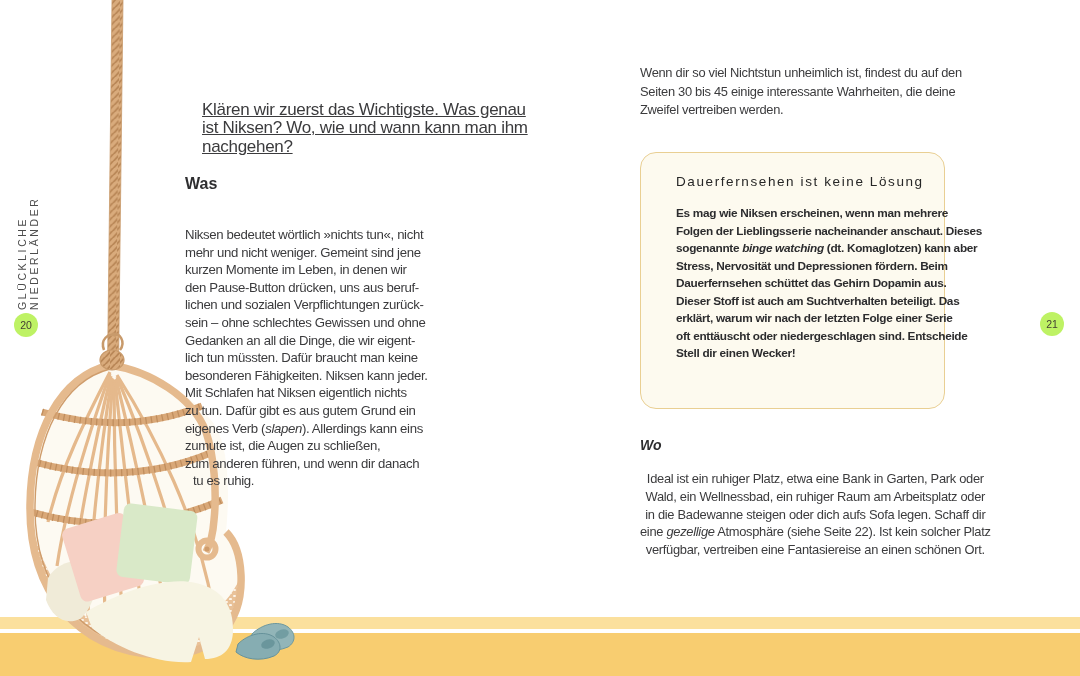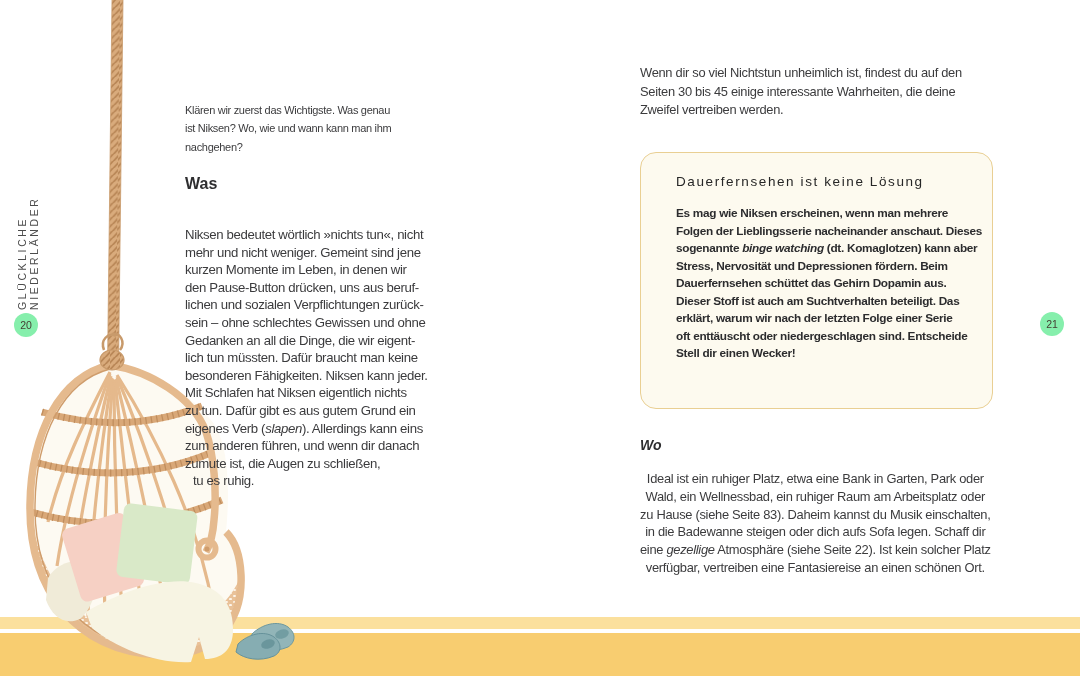--- a/index.html
+++ b/index.html
@@ -11,37 +11,37 @@
   
   .band-light{position:absolute;left:0;top:617px;width:1080px;height:12px;background:#fbe09d;}
   .band-main{position:absolute;left:0;top:633px;width:1080px;height:43px;background:#f8cd70;}
 
   
   .illus{position:absolute;left:0;top:0;}
 
   
   .spine{position:absolute;left:16px;top:110px;height:200px;writing-mode:vertical-rl;
          transform:rotate(180deg);font-size:10.5px;letter-spacing:2.6px;color:#4c4c4c;}
-  .badge{position:absolute;width:24px;height:24px;border-radius:50%;background:#86efac;
+  .badge{position:absolute;width:24px;height:24px;border-radius:50%;background:#bef264;
          color:#454034;font-size:10.5px;display:flex;align-items:center;justify-content:center;}
   .badge-left{left:14px;top:313px;}
   .badge-right{left:1040px;top:312px;}
 
   
   .lp-title{position:absolute;left:184px;top:58px;font-size:23px;letter-spacing:2.5px;
             color:#303336;font-weight:400;white-space:pre;}
-  .lp-intro{position:absolute;left:185px;top:101px;font-size:11px;line-height:18.4px;letter-spacing:-0.3px;}
+  .lp-intro{position:absolute;left:202px;top:101px;font-size:17px;line-height:18.4px;letter-spacing:-0.3px;text-decoration:underline;}
   .lp-heading{position:absolute;left:185px;top:175px;font-size:16px;font-weight:bold;color:#2e2e30;}
   .lp-body{position:absolute;left:185px;top:226px;font-size:13.2px;line-height:17.6px;letter-spacing:-0.35px;}
   .lp-body .tline:nth-child(15){padding-left:8px;}
   .lp-body .tline:nth-child(16){padding-left:33px;}
 
   
   .rp-intro{position:absolute;left:640px;top:64px;font-size:12.9px;line-height:18.6px;letter-spacing:-0.3px;}
-  .infobox{position:absolute;left:640px;top:152px;width:353px;height:257px;box-sizing:border-box;
+  .infobox{position:absolute;left:640px;top:152px;width:305px;height:257px;box-sizing:border-box;
            border:1.5px solid #e9cf93;border-radius:16px;background:#fdfaef;}
   .box-title{position:absolute;left:35px;top:21px;font-size:13.5px;letter-spacing:1.6px;color:#262626;}
   .box-body{position:absolute;left:35px;top:52px;font-size:11.8px;line-height:17.5px;
             font-weight:bold;letter-spacing:-0.3px;color:#2c2c2e;}
   .rp-heading{position:absolute;left:640px;top:437px;font-size:14px;font-weight:bold;color:#2e2e30;font-style:italic;}
   .rp-body{position:absolute;left:640px;top:470px;font-size:12.9px;line-height:17.8px;letter-spacing:-0.3px;text-align:center;}
 </style>
 </head>
 <body>
 
@@ -139,22 +139,22 @@
       <div class="tline">kurzen Momente im Leben, in denen wir</div>
       <div class="tline">den Pause-Button drücken, uns aus beruf-</div>
       <div class="tline">lichen und sozialen Verpflichtungen zurück-</div>
       <div class="tline">sein – ohne schlechtes Gewissen und ohne</div>
       <div class="tline">Gedanken an all die Dinge, die wir eigent-</div>
       <div class="tline">lich tun müssten. Dafür braucht man keine</div>
       <div class="tline">besonderen Fähigkeiten. Niksen kann jeder.</div>
       <div class="tline">Mit Schlafen hat Niksen eigentlich nichts</div>
       <div class="tline">zu tun. Dafür gibt es aus gutem Grund ein</div>
       <div class="tline"><span>eigenes Verb (</span><i>slapen</i><span>). Allerdings kann eins</span></div>
+      <div class="tline">zumute ist, die Augen zu schließen,</div>
       <div class="tline">zum anderen führen, und wenn dir danach</div>
-      <div class="tline">zumute ist, die Augen zu schließen,</div>
       <div class="tline">tu es ruhig.</div>
     </div>
 
   <div class="rp-intro">
       <div class="tline">Wenn dir so viel Nichtstun unheimlich ist, findest du auf den</div>
       <div class="tline">Seiten 30 bis 45 einige interessante Wahrheiten, die deine</div>
       <div class="tline">Zweifel vertreiben werden.</div>
     </div>
 
   <div class="infobox">
@@ -169,19 +169,18 @@
         <div class="tline">erklärt, warum wir nach der letzten Folge einer Serie</div>
         <div class="tline">oft enttäuscht oder niedergeschlagen sind. Entscheide</div>
         <div class="tline">Stell dir einen Wecker!</div>
       </div>
   </div>
 
   <h2 class="rp-heading" style="margin:0;">Wo</h2>
   <div class="rp-body">
       <div class="tline">Ideal ist ein ruhiger Platz, etwa eine Bank in Garten, Park oder</div>
       <div class="tline">Wald, ein Wellnessbad, ein ruhiger Raum am Arbeitsplatz oder</div>
-      <div class="tline">zu Hause (siehe Seite 83). Daheim kannst du Musik einschalten,</div>
       <div class="tline">in die Badewanne steigen oder dich aufs Sofa legen. Schaff dir</div>
       <div class="tline"><span>eine </span><i>gezellige</i><span> Atmosphäre (siehe Seite 22). Ist kein solcher Platz</span></div>
       <div class="tline">verfügbar, vertreiben eine Fantasiereise an einen schönen Ort.</div>
     </div>
 
 </div>
 
 </body></html>

